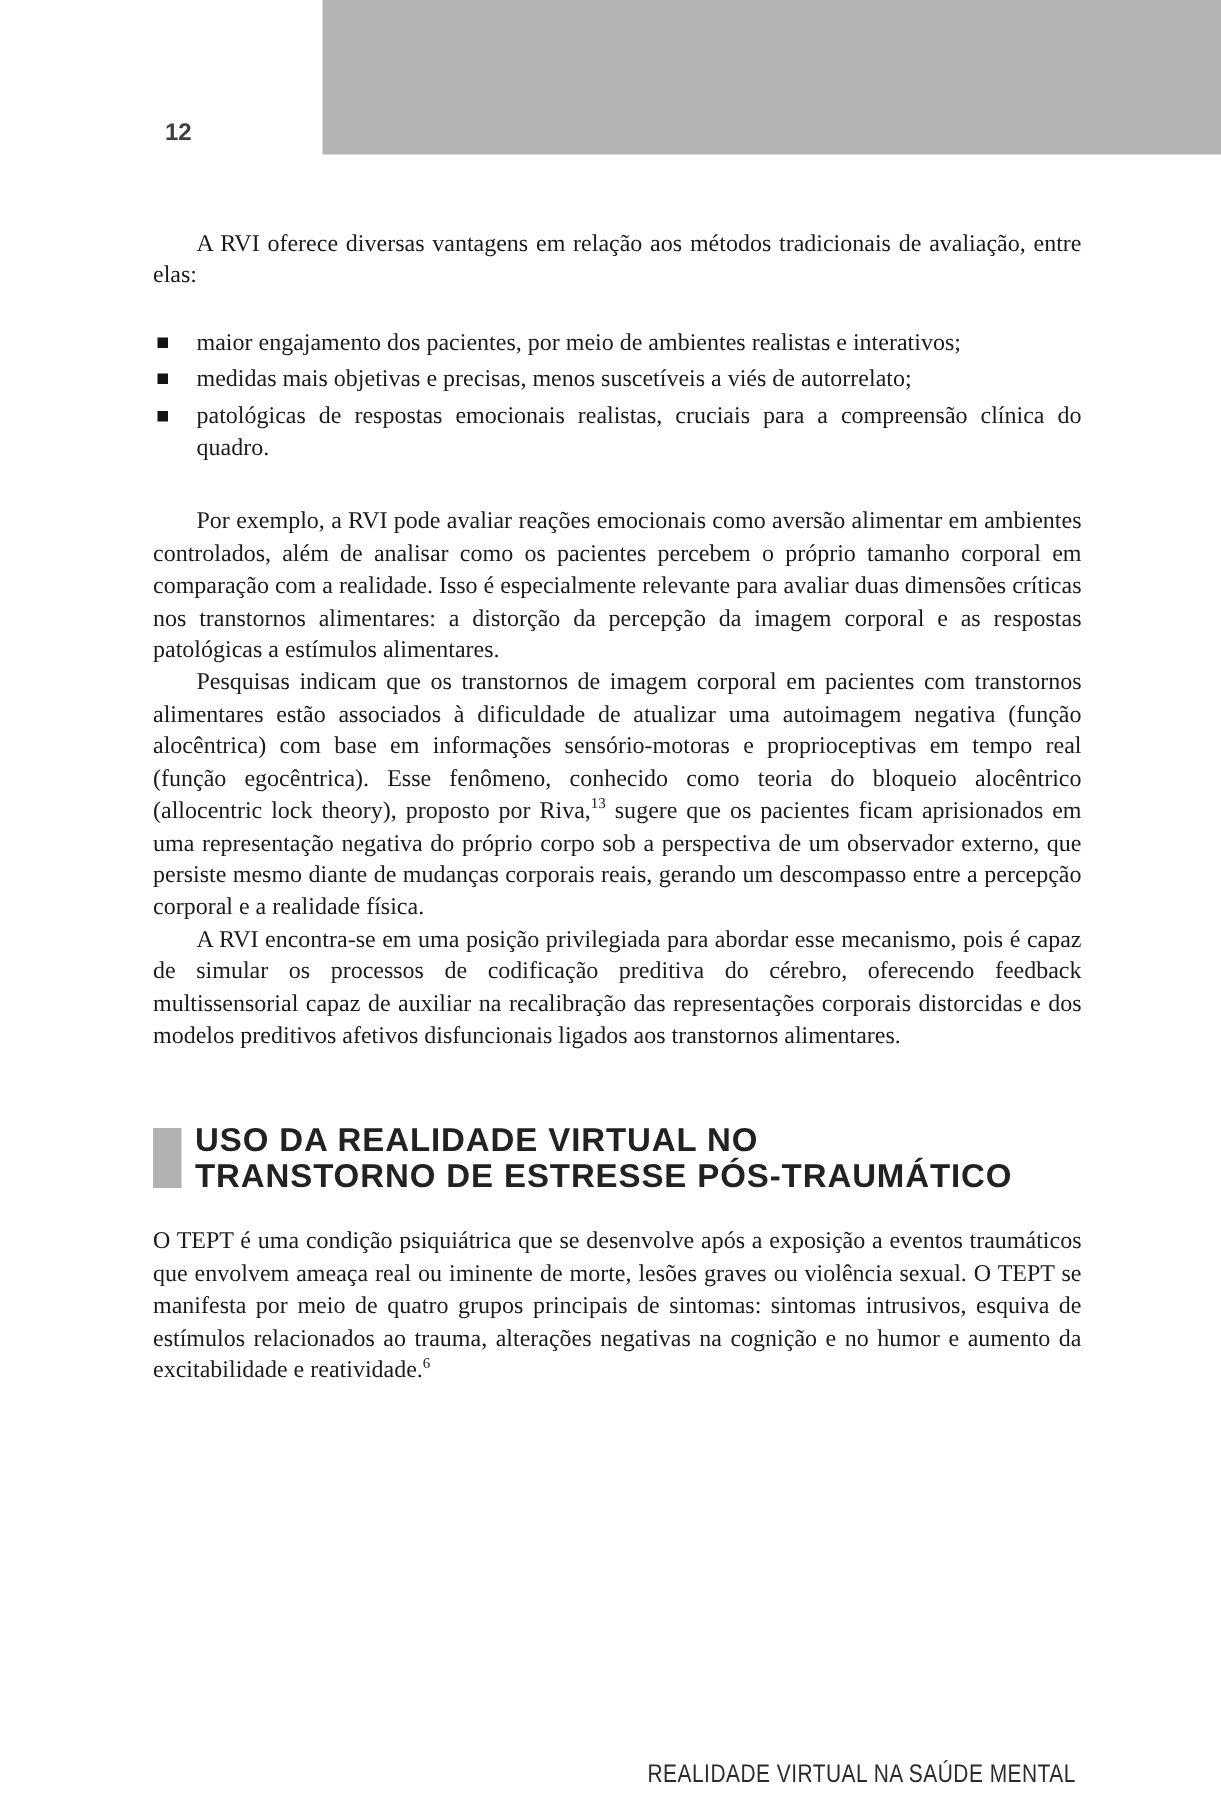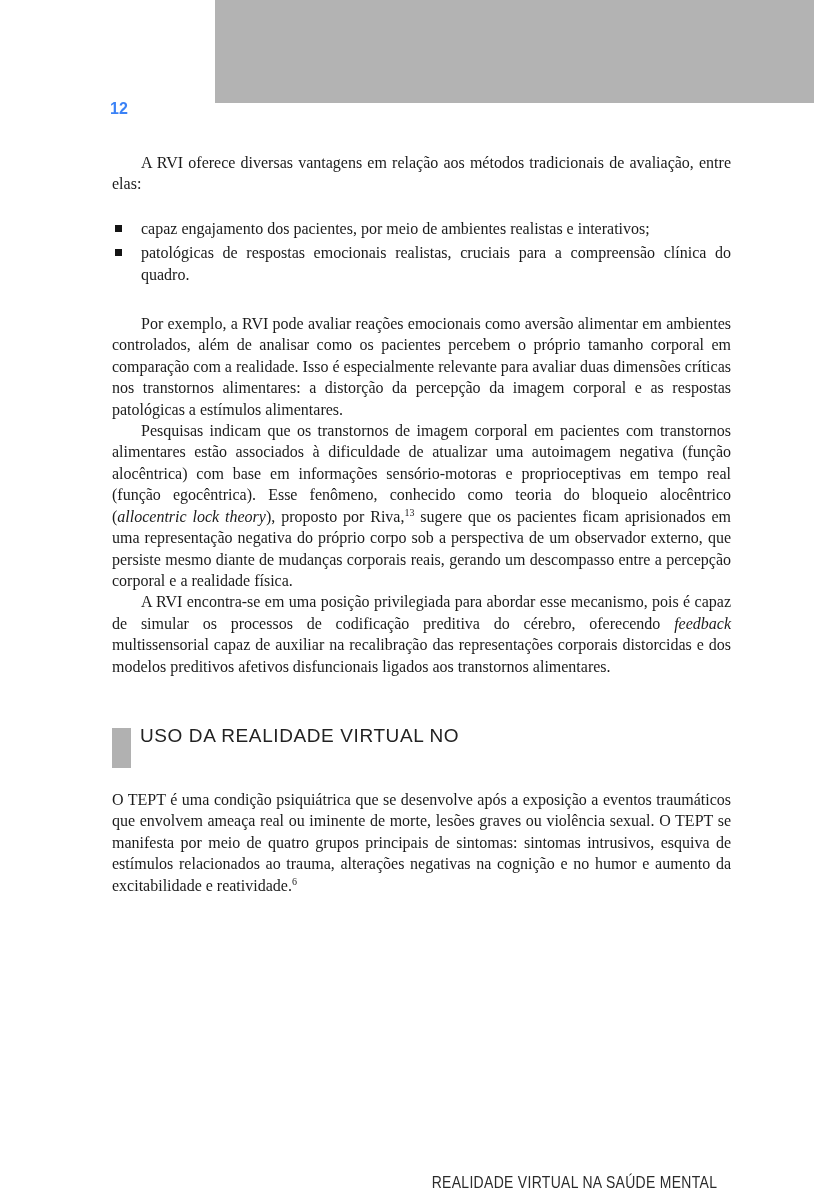--- a/index.html
+++ b/index.html
@@ -26,32 +26,32 @@
     position:absolute;right:97px;bottom:7px;
     font-family:"Liberation Sans", sans-serif;
     font-size:17px;font-weight:500;letter-spacing:.4px;
     color:#2b2b2b;
     transform:scaleX(.82);transform-origin:100% 100%;
     white-space:nowrap;
   }
   .page-number{
     position:absolute;left:110px;top:80px;
     font-family:"Liberation Sans", sans-serif;
-    font-size:16px;font-weight:700;color:#3b82f6;margin-top:20px;
+    font-size:16px;font-weight:700;color:#404040;
   }
   
   .content{
-    position:absolute;left:112px;top:152px;width:619px;
+    position:absolute;left:102px;top:152px;width:619px;
     font-size:16px;line-height:21.4px;
     text-align:justify;
   }
   p.para{margin:0;}
   p.indent{text-indent:29px;}
   p.para .b{font-weight:400;}
-  p.para .i{font-style:italic;}
+  p.para .i{}
   sup{font-size:10px;line-height:0;vertical-align:super;}
   
   ul.adv-list{
     list-style:none;
     margin:23px 0 28px 0;
   }
   ul.adv-list li{
     position:relative;
     padding-left:29px;
     margin-bottom:3px;
@@ -68,51 +68,53 @@
     text-align:left;
   }
   .section-heading .marker-rect{
     flex:0 0 auto;
     width:19px;height:40px;
     background:var(--c-marker);
     margin:4px 9px 0 0;
   }
   .section-heading .h-text{
     font-family:"Liberation Sans", sans-serif;
-    font-size:19px;font-weight:400;letter-spacing:.6px;
+    font-size:22px;font-weight:700;letter-spacing:.6px;
     line-height:24px;color:#222222;
   }
 </style>
 </head>
 <body>
 
 <div class="page">
 
   <div class="header-bar"></div>
   <div class="running-header">REALIDADE VIRTUAL NA SAÚDE MENTAL</div>
   <div class="page-number">12</div>
 
   <div class="content">
 
     <p class="para indent"><span>A RVI oferece diversas vantagens em relação aos métodos tradicionais de avaliação, entre elas:</span></p>
 
     <ul class="adv-list">
-        <li><span class="marker"></span><span>capaz engajamento dos pacientes, por meio de ambientes realistas e interativos;</span></li>
+        <li><span class="marker"></span><span>maior engajamento dos pacientes, por meio de ambientes realistas e interativos;</span></li>
+        <li><span class="marker"></span><span>medidas mais objetivas e precisas, menos suscetíveis a viés de autorrelato;</span></li>
         <li><span class="marker"></span><span>patológicas de respostas emocionais realistas, cruciais para a compreensão clínica do quadro.</span></li>
       </ul>
 
     <p class="para indent"><span>Por exemplo, a RVI pode avaliar reações emocionais como aversão alimentar em ambientes controlados, além de analisar como os pacientes percebem o próprio tamanho corporal em comparação com a realidade. Isso é especialmente relevante para avaliar duas dimensões críticas nos transtornos alimentares: a distorção da percepção da imagem corporal e as respostas patológicas a estímulos alimentares.</span></p>
 
     <p class="para indent"><span>Pesquisas indicam que os transtornos de imagem corporal em pacientes com transtornos alimentares estão associados à dificuldade de atualizar uma autoimagem negativa (função alocêntrica) com base em informações sensório-motoras e proprioceptivas em tempo real (função egocêntrica). Esse fenômeno, conhecido como </span><span class="b">teoria do bloqueio alocêntrico</span><span> (</span><span class="i">allocentric lock theory</span><span>), proposto por Riva,</span><sup>13</sup><span> sugere que os pacientes ficam aprisionados em uma representação negativa do próprio corpo sob a perspectiva de um observador externo, que persiste mesmo diante de mudanças corporais reais, gerando um descompasso entre a percepção corporal e a realidade física.</span></p>
 
     <p class="para indent"><span>A RVI encontra-se em uma posição privilegiada para abordar esse mecanismo, pois é capaz de simular os processos de codificação preditiva do cérebro, oferecendo </span><span class="i">feedback</span><span> multissensorial capaz de auxiliar na recalibração das representações corporais distorcidas e dos modelos preditivos afetivos disfuncionais ligados aos transtornos alimentares.</span></p>
 
     <div class="section-heading">
       <span class="marker-rect"></span>
       <div class="h-text">
         <div>USO DA REALIDADE VIRTUAL NO</div>
+        <div>TRANSTORNO DE ESTRESSE PÓS-TRAUMÁTICO</div>
       </div>
     </div>
 
     <p class="para"><span>O TEPT é uma condição psiquiátrica que se desenvolve após a exposição a eventos traumáticos que envolvem ameaça real ou iminente de morte, lesões graves ou violência sexual. O TEPT se manifesta por meio de quatro grupos principais de sintomas: sintomas intrusivos, esquiva de estímulos relacionados ao trauma, alterações negativas na cognição e no humor e aumento da excitabilidade e reatividade.</span><sup>6</sup></p>
 
   </div>
 </div>
 
 </body></html>

